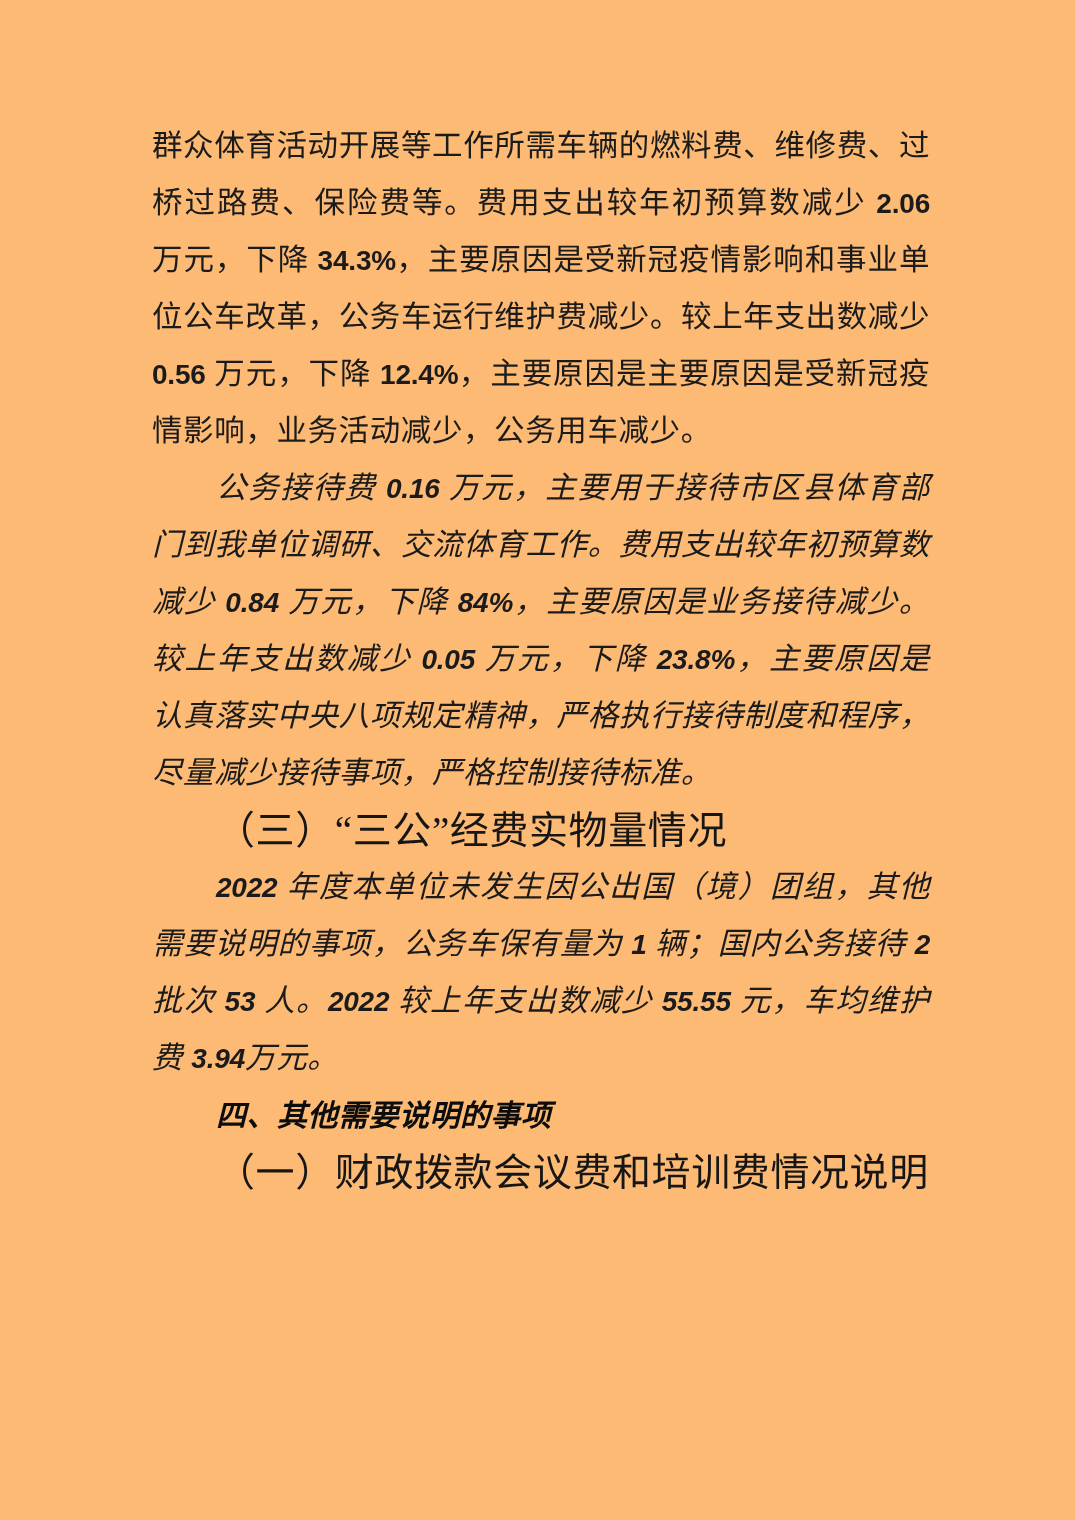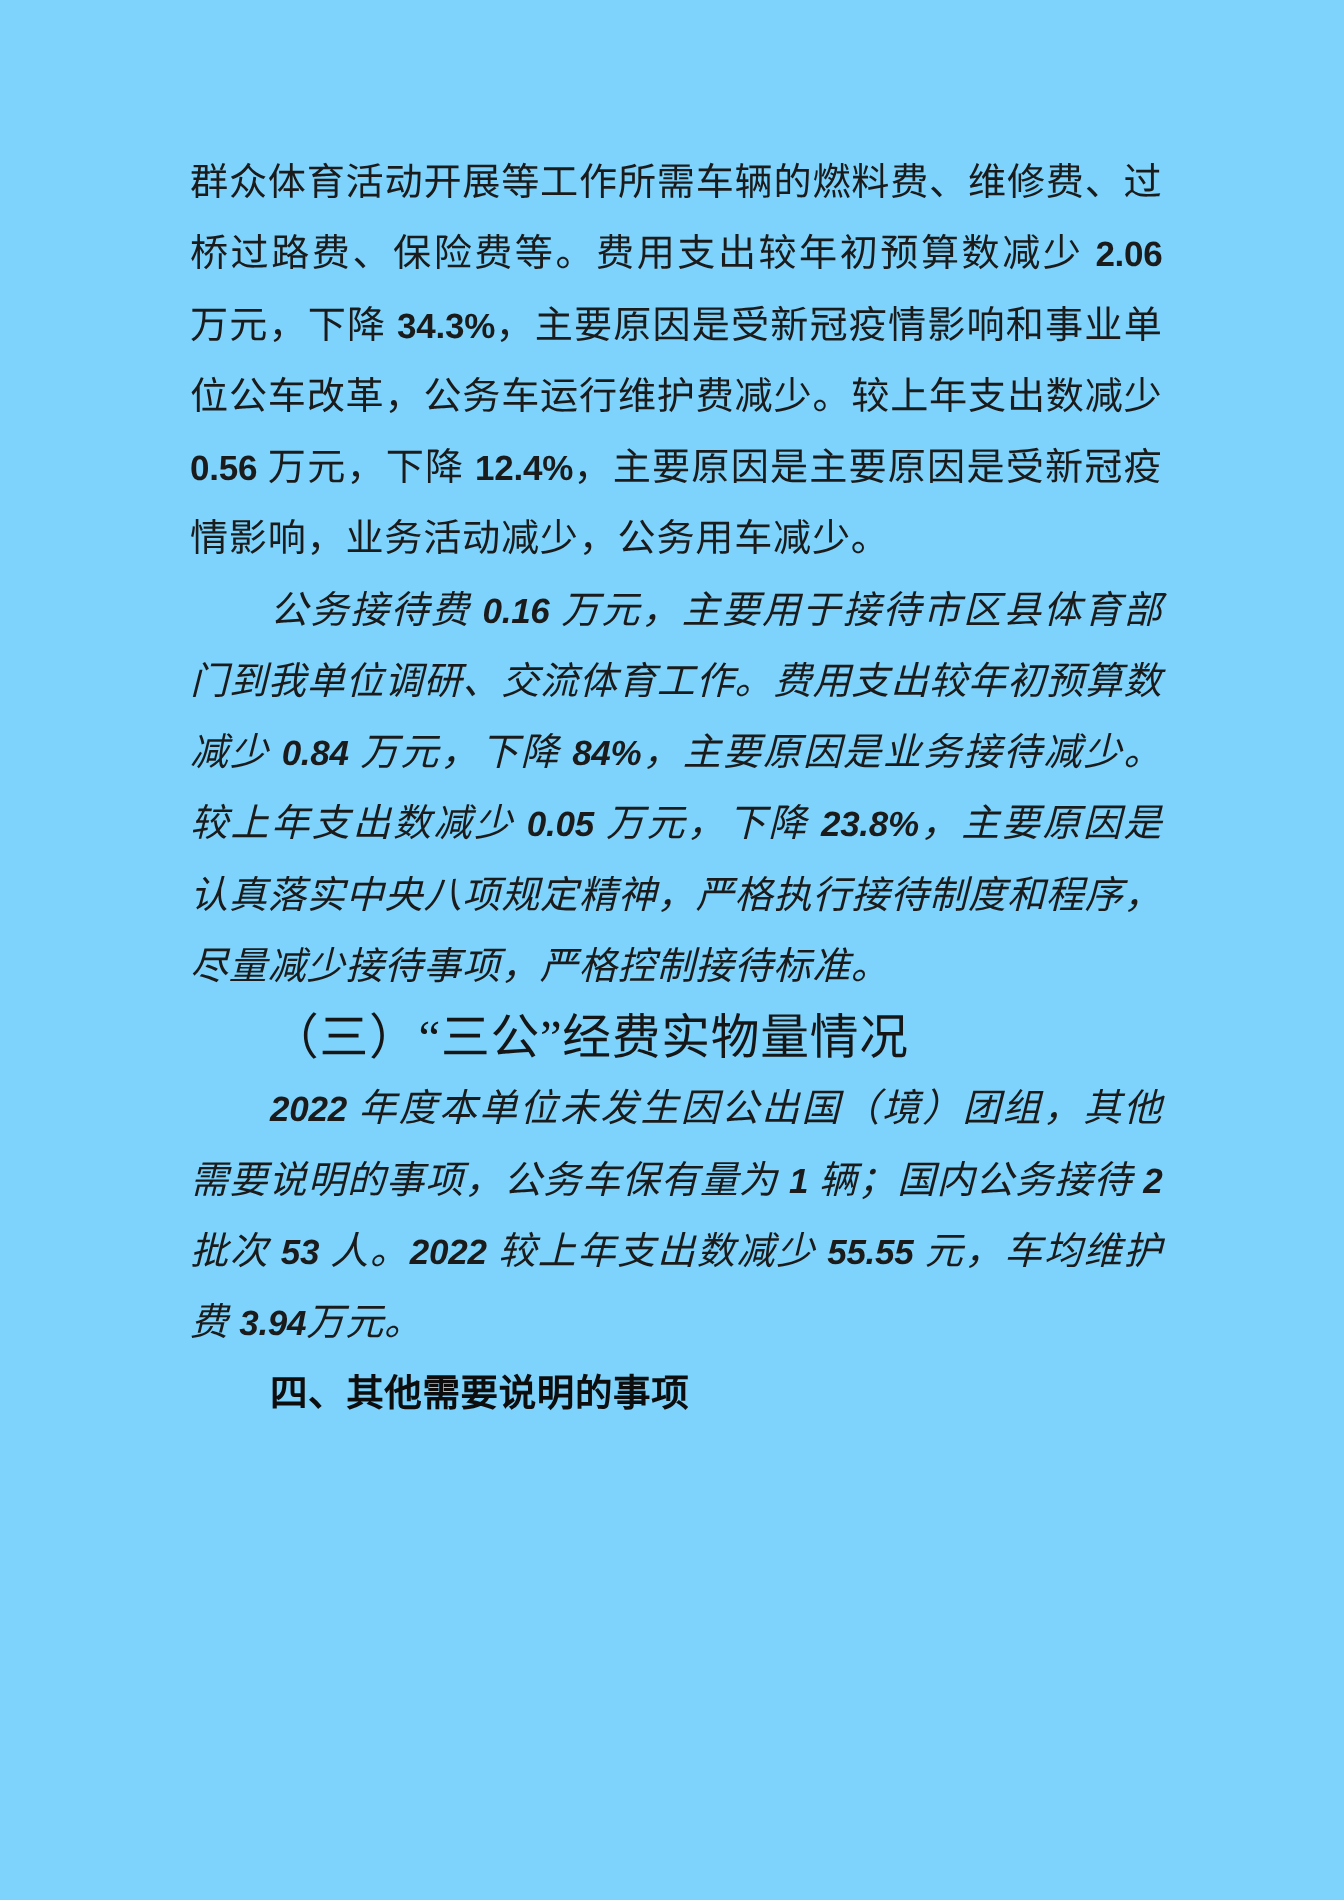--- a/index.html
+++ b/index.html
@@ -7,21 +7,21 @@
     margin: 0;
     padding: 0;
     background: #ffffff;
   }
 
   .page {
     position: relative;
     width: 1075px;
     height: 1520px;
     margin: 0 auto;
-    background: #7dd3fc;
+    background: #fdba74;
     overflow: hidden;
     box-sizing: border-box;
   }
 
   .text-column {
     position: absolute;
     left: 152px;
     top: 118px;
     width: 778px;
   }
@@ -65,20 +65,21 @@
   .heading {
     font-family: "Liberation Sans", "DejaVu Sans", sans-serif;
     font-weight: 700;
     font-size: 30px;
     line-height: 57px;
     color: #0d0d0d;
     text-indent: 64px;
     margin: 0;
     letter-spacing: 0.5px;
     text-align: left;
+    font-style: italic;
   }
 
   
   .num {
     font-family: "Liberation Sans", "DejaVu Sans", sans-serif;
     font-weight: 700;
     font-size: 28px;
     letter-spacing: -0.2px;
   }
 </style>
@@ -91,17 +92,18 @@
     <p class="para"><span>群众体育活动开展等工作所需车辆的燃料费、维修费、过桥过路费、保险费等。费用支出较年初预算数减少</span> <span class="num">2.06</span> <span>万元，下降</span> <span class="num">34.3%</span><span>，主要原因是受新冠疫情影响和事业单位公车改革，公务车运行维护费减少。较上年支出数减少</span> <span class="num">0.56</span> <span>万元，下降</span> <span class="num">12.4%</span><span>，主要原因是主要原因是受新冠疫情影响，业务活动减少，公务用车减少。</span></p>
 
     <p class="para indent"><span>公务接待费</span> <span class="num">0.16</span> <span>万元，主要用于接待市区县体育部门到我单位调研、交流体育工作。费用支出较年初预算数减少</span> <span class="num">0.84</span> <span>万元，下降</span> <span class="num">84%</span><span>，主要原因是业务接待减少。较上年支出数减少</span> <span class="num">0.05</span> <span>万元，下降</span> <span class="num">23.8%</span><span>，主要原因是认真落实中央八项规定精神，严格执行接待制度和程序，尽量减少接待事项，严格控制接待标准。</span></p>
 
     <p class="subheading">（三）“三公”经费实物量情况</p>
 
     <p class="para indent"><span class="num">2022</span> <span>年度本单位未发生因公出国（境）团组，其他需要说明的事项，公务车保有量为</span> <span class="num">1</span> <span>辆；国内公务接待</span> <span class="num">2</span> <span>批次</span> <span class="num">53</span> <span>人。</span><span class="num">2022</span> <span>较上年支出数减少</span> <span class="num">55.55</span> <span>元，车均维护费</span> <span class="num">3.94</span><span>万元。</span></p>
 
     <p class="heading">四、其他需要说明的事项</p>
 
+    <p class="subheading">（一）财政拨款会议费和培训费情况说明</p>
 
 
 
   </div>
 </div>
 
 </body></html>

